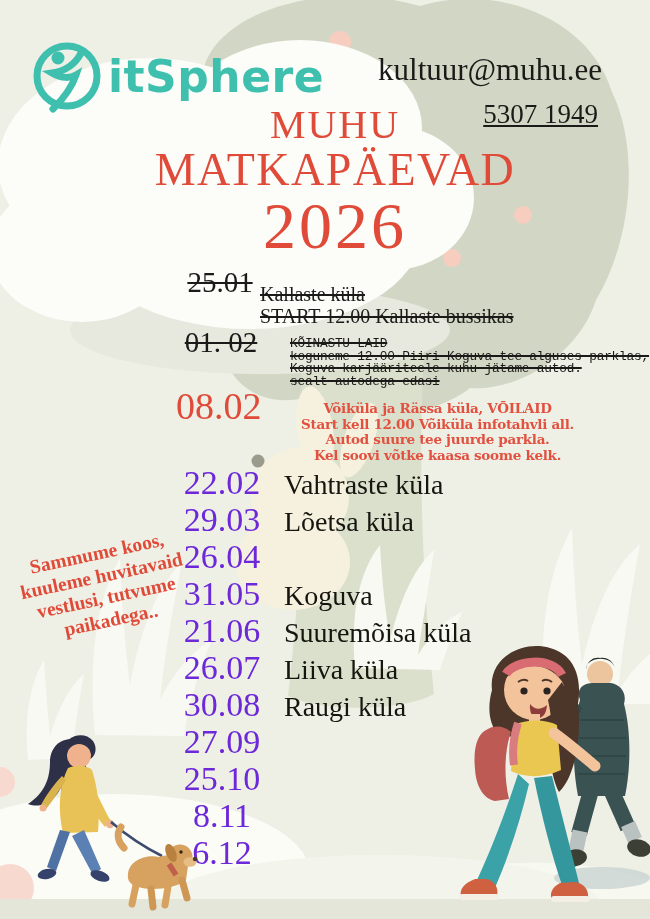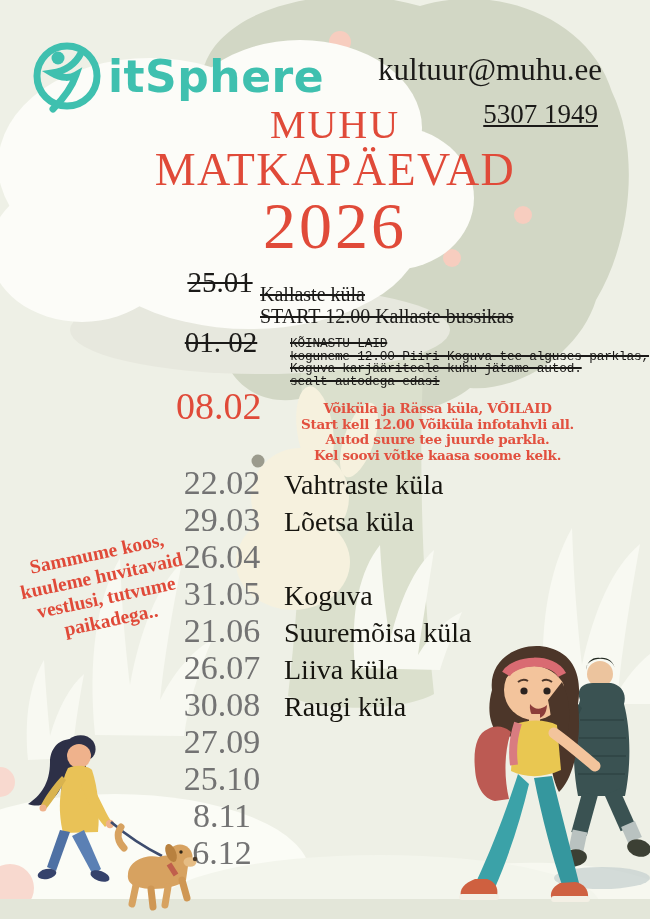--- a/index.html
+++ b/index.html
@@ -42,21 +42,21 @@
 
   
   .hl-date{position:absolute;left:176px;top:385px;font-size:38px;line-height:42px;color:#e04a39;}
   .hl-lines{position:absolute;left:300px;top:401px;width:275px;text-align:center;
     color:#e2503f;font-family:"DejaVu Serif",serif;font-weight:700;
     font-size:13.5px;line-height:15.6px;letter-spacing:-0.3px;}
   .hl-lines div{white-space:nowrap;}
 
   
   .srow{position:absolute;left:168px;width:470px;display:flex;align-items:baseline;}
-  .sdate{display:inline-block;width:108px;text-align:center;font-size:34px;line-height:37px;color:#737373;}
+  .sdate{display:inline-block;width:108px;text-align:center;font-size:34px;line-height:37px;color:#6d28d9;}
   .splace{display:inline-block;margin-left:8px;font-size:28px;color:#16150f;white-space:nowrap;}
 
   
   .tagline{
     position:absolute;left:6px;top:542px;width:196px;text-align:center;
     color:#e04a39;font-weight:700;font-size:19.5px;line-height:1.16;
     transform:rotate(-12deg);transform-origin:50% 50%;
   }
 
   

